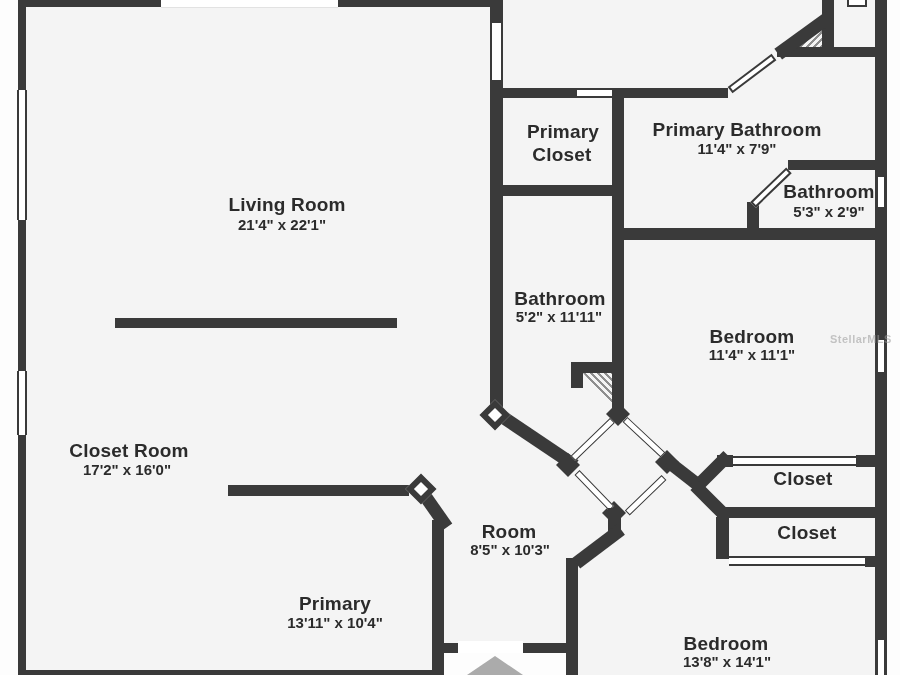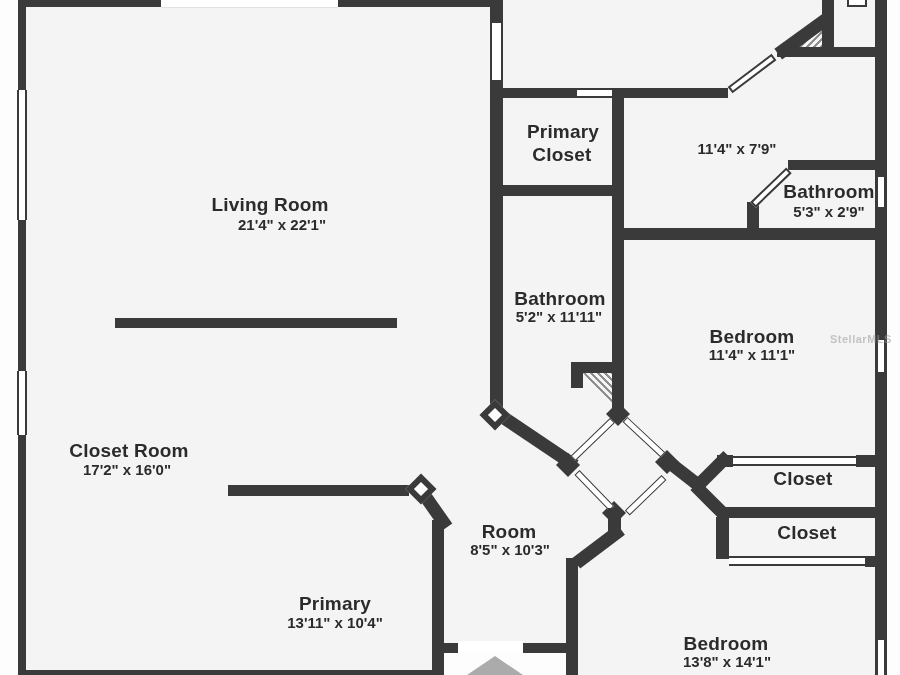--- a/index.html
+++ b/index.html
@@ -104,35 +104,36 @@
   <div class="dwall" style="left:728px;top:449px;width:46px;height:13px;transform:rotate(135deg);"></div>
   <div class="dwall" style="left:695px;top:479px;width:46px;height:13px;transform:rotate(45deg);"></div>
   <div class="wall" style="left:717px;top:455px;width:16px;height:12px;"></div>
   <div class="wall" style="left:856px;top:455px;width:31px;height:12px;"></div>
   <div class="open-h" style="left:733px;top:456px;width:123px;height:10px;"></div>
   <div class="wall" style="left:717px;top:507px;width:170px;height:11px;"></div>
   <div class="wall" style="left:716px;top:517px;width:13px;height:42px;"></div>
   <div class="open-h" style="left:729px;top:556px;width:136px;height:10px;"></div>
   <div class="wall" style="left:865px;top:556px;width:22px;height:11px;"></div>
 
-  <div class="lbl name" style="left:270px;top:195px;">Living Room</div>
+  <div class="lbl name" style="left:287px;top:195px;">Living Room</div>
   <div class="lbl dims" style="left:282px;top:217px;">21'4" x 22'1"</div>
 
   <div class="lbl name" style="left:129px;top:441px;">Closet Room</div>
   <div class="lbl dims" style="left:127px;top:462px;">17'2" x 16'0"</div>
 
   <div class="lbl name" style="left:335px;top:594px;">Primary</div>
   <div class="lbl dims" style="left:335px;top:615px;">13'11" x 10'4"</div>
 
   <div class="lbl name" style="left:509px;top:522px;">Room</div>
   <div class="lbl dims" style="left:510px;top:542px;">8'5" x 10'3"</div>
 
   <div class="lbl name" style="left:563px;top:122px;">Primary</div>
   <div class="lbl name" style="left:562px;top:145px;">Closet</div>
 
+  <div class="lbl name" style="left:737px;top:120px;">Primary Bathroom</div>
   <div class="lbl dims" style="left:737px;top:141px;">11'4" x 7'9"</div>
 
   <div class="lbl name" style="left:829px;top:182px;">Bathroom</div>
   <div class="lbl dims" style="left:829px;top:204px;">5'3" x 2'9"</div>
 
   <div class="lbl name" style="left:560px;top:289px;">Bathroom</div>
   <div class="lbl dims" style="left:559px;top:309px;">5'2" x 11'11"</div>
 
   <div class="lbl name" style="left:752px;top:327px;">Bedroom</div>
   <div class="lbl dims" style="left:752px;top:347px;">11'4" x 11'1"</div>

